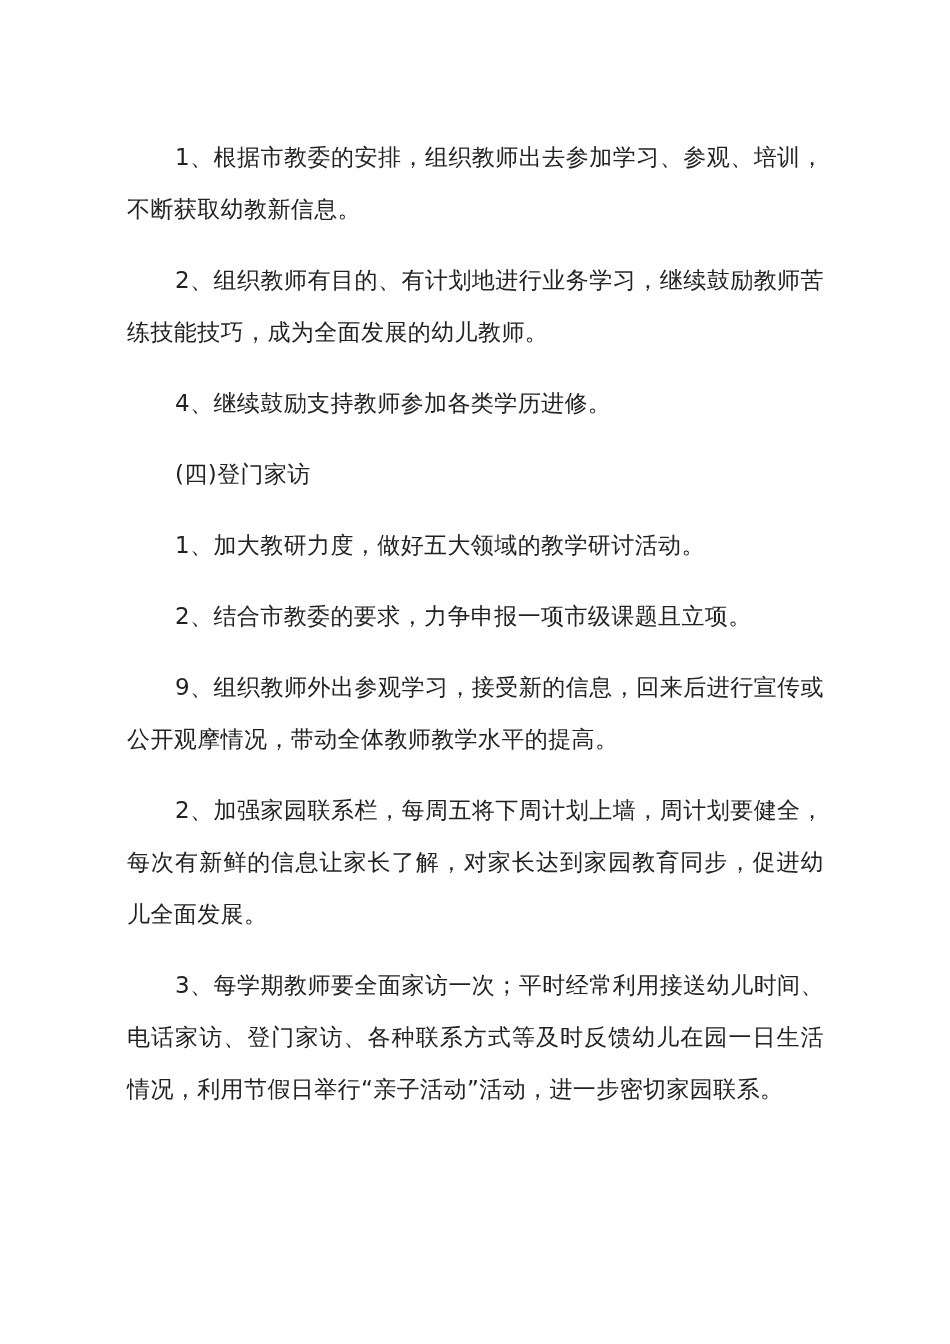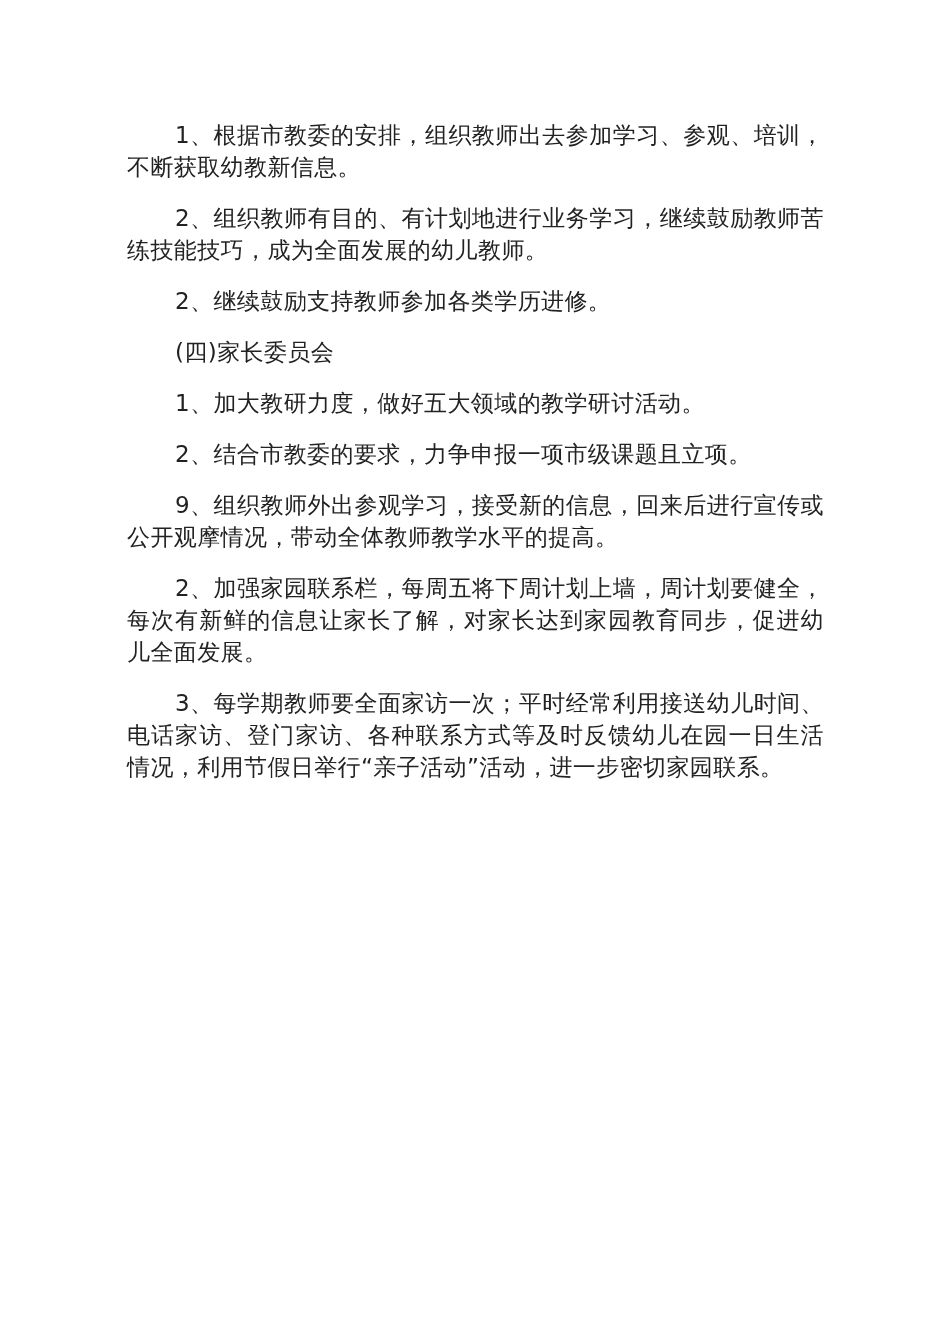--- a/index.html
+++ b/index.html
@@ -16,37 +16,37 @@
   .page {
     position: absolute;
     left: 127px;
     top: 119px;
     width: 697px;
     font-family: "DejaVu Sans", "Liberation Sans", sans-serif;
     font-size: 23px;
     color: #222222;
   }
   .para {
-    margin: 0 0 19px 0;
-    line-height: 32px;
+    margin: 12px 0 19px 0;
+    line-height: 52px;
     text-indent: 48px;
     text-align: justify;
     text-justify: inter-character;
     letter-spacing: 0.4px;
   }
   .para.heading {
     text-indent: 48px;
   }
 </style>
 </head>
 <body>
 
 <div class="page">
   <p class="para">1、根据市教委的安排，组织教师出去参加学习、参观、培训，不断获取幼教新信息。</p>
   <p class="para">2、组织教师有目的、有计划地进行业务学习，继续鼓励教师苦练技能技巧，成为全面发展的幼儿教师。</p>
-  <p class="para">2、继续鼓励支持教师参加各类学历进修。</p>
-  <p class="para heading">(四)家长委员会</p>
+  <p class="para">4、继续鼓励支持教师参加各类学历进修。</p>
+  <p class="para heading">(四)登门家访</p>
   <p class="para">1、加大教研力度，做好五大领域的教学研讨活动。</p>
   <p class="para">2、结合市教委的要求，力争申报一项市级课题且立项。</p>
   <p class="para">9、组织教师外出参观学习，接受新的信息，回来后进行宣传或公开观摩情况，带动全体教师教学水平的提高。</p>
   <p class="para">2、加强家园联系栏，每周五将下周计划上墙，周计划要健全，每次有新鲜的信息让家长了解，对家长达到家园教育同步，促进幼儿全面发展。</p>
   <p class="para">3、每学期教师要全面家访一次；平时经常利用接送幼儿时间、电话家访、登门家访、各种联系方式等及时反馈幼儿在园一日生活情况，利用节假日举行“亲子活动”活动，进一步密切家园联系。</p>
 </div>
 
 </body></html>

